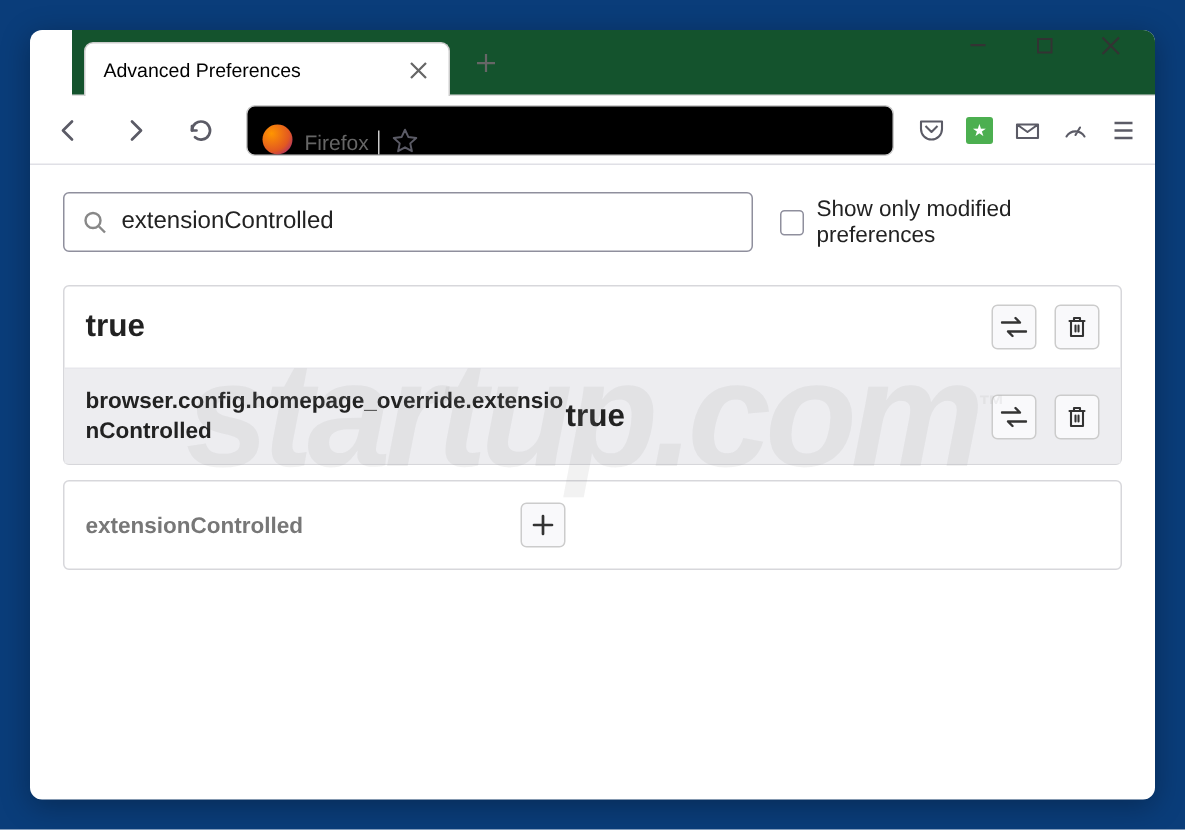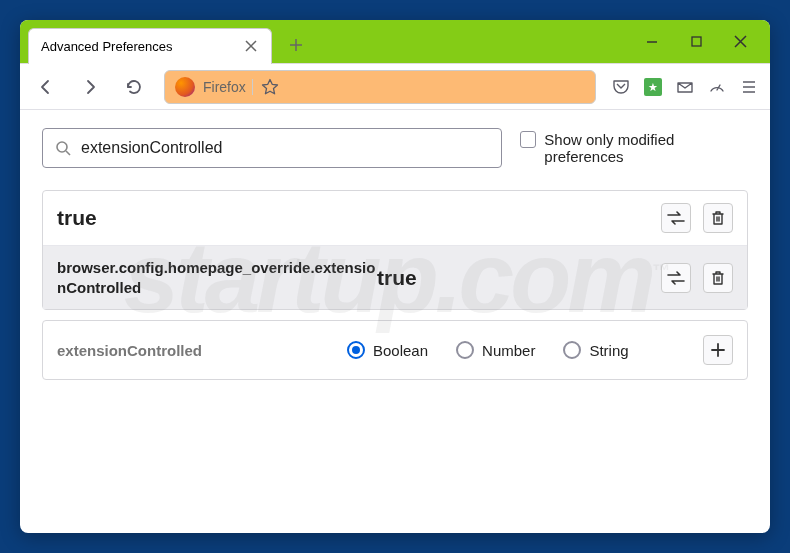--- a/index.html
+++ b/index.html
@@ -1,39 +1,39 @@
 <!DOCTYPE html>
 <html><head>
 <meta charset="utf-8">
 <style>
 * { margin: 0; padding: 0; box-sizing: border-box; font-family: -apple-system, BlinkMacSystemFont, "Segoe UI", sans-serif; }
 body { background: #0a3d7a; width: 790px; height: 553px; padding: 20px; overflow: hidden; position: relative; }
 .window { background: #fff; border-radius: 8px; width: 100%; height: 100%; display: flex; flex-direction: column; overflow: hidden; box-shadow: 0 4px 20px rgba(0,0,0,0.3); }
-.titlebar { display: flex; align-items: center; height: 44px; padding: 0 8px; background: #84cc16; border-bottom: 1px solid #ddd; }
+.titlebar { display: flex; align-items: flex-start; height: 44px; padding: 0 8px; background: #14532d; border-bottom: 1px solid #ddd; margin-left: 28px; }
 .tab { display: flex; align-items: center; background: #fff; border: 1px solid #ccc; border-bottom: none; border-radius: 6px 6px 0 0; padding: 8px 12px; height: 36px; margin-top: 8px; gap: 70px; font-size: 13px; }
 .tab-close { width: 16px; height: 16px; display: flex; align-items: center; justify-content: center; cursor: pointer; color: #666; }
 .newtab { width: 32px; height: 32px; display: flex; align-items: center; justify-content: center; margin-left: 8px; margin-top: 6px; cursor: pointer; color: #666; }
 .window-controls { margin-left: auto; display: flex; gap: 24px; padding-right: 12px; }
 .window-btn { width: 20px; height: 20px; display: flex; align-items: center; justify-content: center; cursor: pointer; color: #333; }
 .toolbar { display: flex; align-items: center; height: 46px; padding: 0 12px; gap: 16px; border-bottom: 1px solid #e0e0e6; }
 .nav-btn { width: 28px; height: 28px; display: flex; align-items: center; justify-content: center; cursor: pointer; color: #5b5b66; border-radius: 4px; }
-.urlbar { flex: 1; display: flex; align-items: center; height: 34px; border: 1px solid #ccc; border-radius: 6px; padding: 0 10px; gap: 8px; background: #fdba74; }
+.urlbar { flex: 1; display: flex; align-items: flex-end; height: 34px; border: 1px solid #ccc; border-radius: 6px; padding: 0 10px; gap: 8px; background: #000000; }
 .fox-icon { width: 20px; height: 20px; background: radial-gradient(circle at 30% 30%, #ff9500, #e25821 60%, #8a1999); border-radius: 50%; position: relative; }
 .identity-label { font-size: 14px; color: #666; padding-right: 6px; border-right: 1px solid #ccc; }
 .url-text { font-size: 14px; color: #5b5b66; flex: 1; }
 .star { color: #5b5b66; cursor: pointer; }
 .toolbar-icons { display: flex; gap: 14px; align-items: center; }
 .ti { width: 18px; height: 18px; display: flex; align-items: center; justify-content: center; cursor: pointer; color: #5b5b66; }
 .ext-badge { width: 18px; height: 18px; background: #4caf50; border-radius: 2px; position: relative; }
 .ext-badge::after { content: "★"; color: #fff; font-size: 11px; position: absolute; top: 50%; left: 50%; transform: translate(-50%,-50%); }
 .content { flex: 1; padding: 18px 22px; overflow: auto; }
 .search-row { display: flex; gap: 18px; align-items: center; margin-bottom: 22px; }
 .search-box { flex: 0 0 460px; display: flex; align-items: center; height: 40px; border: 1px solid #8f8f9d; border-radius: 4px; padding: 0 12px; gap: 10px; }
 .search-input { border: none; outline: none; font-size: 16px; flex: 1; color: #222; background: transparent; }
-.chk-row { display: flex; gap: 8px; font-size: 15px; color: #222; }
+.chk-row { display: flex; align-items: center; gap: 8px; font-size: 15px; color: #222; }
 .chk { width: 17px; height: 17px; border: 1px solid #8f8f9d; border-radius: 3px; cursor: pointer; }
 .results { border: 1px solid #d7d7db; border-radius: 4px; }
 .result-row { display: flex; align-items: center; padding: 12px 14px; border-bottom: 1px solid #e7e7ec; min-height: 48px; }
 .result-row.striped { background: #ededf0; }
 .result-row:last-child { border-bottom: none; }
 .pref-name { font-weight: 700; font-size: 15px; color: #222; width: 320px; flex-shrink: 0; word-break: break-word; line-height: 1.3; }
 .pref-val { font-weight: 700; font-size: 21px; color: #222; flex: 1; }
 .row-actions { display: flex; gap: 12px; margin-left: auto; }
 .icon-btn { width: 30px; height: 30px; border: 1px solid #ccc; background: #f9f9fb; border-radius: 4px; display: flex; align-items: center; justify-content: center; cursor: pointer; color: #333; }
 .add-row { display: flex; align-items: center; padding: 14px; border: 1px solid #d7d7db; border-radius: 4px; margin-top: 10px; min-height: 56px; }
@@ -182,34 +182,20 @@
               <svg width="14" height="16" viewBox="0 0 14 16">
                 <path d="M2 4 H12 M5 4 V2 H9 V4 M3 4 V14 H11 V4 M6 7 V11 M8 7 V11" stroke="currentColor" stroke-width="1.4" fill="none" stroke-linecap="round" stroke-linejoin="round"></path>
               </svg>
             </div>
     </div>
         </div>
       </div>
 
     <div class="add-row">
       <div class="add-name">extensionControlled</div>
-      <div class="radios" id="radios">
-          <div class="radio-opt">
-            <span class="radio sel"></span>
-            <span>Boolean</span>
-          </div>
-          <div class="radio-opt">
-            <span class="radio"></span>
-            <span>Number</span>
-          </div>
-          <div class="radio-opt">
-            <span class="radio"></span>
-            <span>String</span>
-          </div>
-        </div>
       <div class="icon-btn">
         <svg width="16" height="16" viewBox="0 0 16 16">
             <path d="M8 2 V14 M2 8 H14" stroke="currentColor" stroke-width="1.8" stroke-linecap="round"></path>
           </svg>
       </div>
     </div>
   </div>
 </div>
 
 <div class="watermark"><span>startup.com</span><span class="tm">™</span></div>

